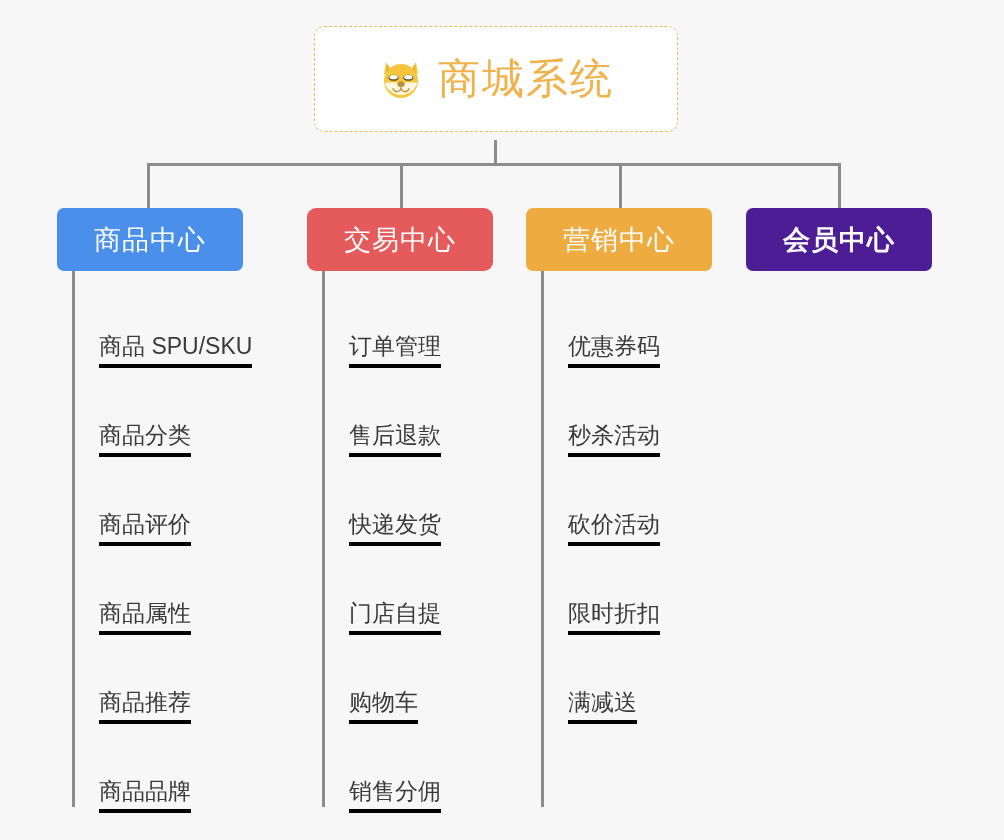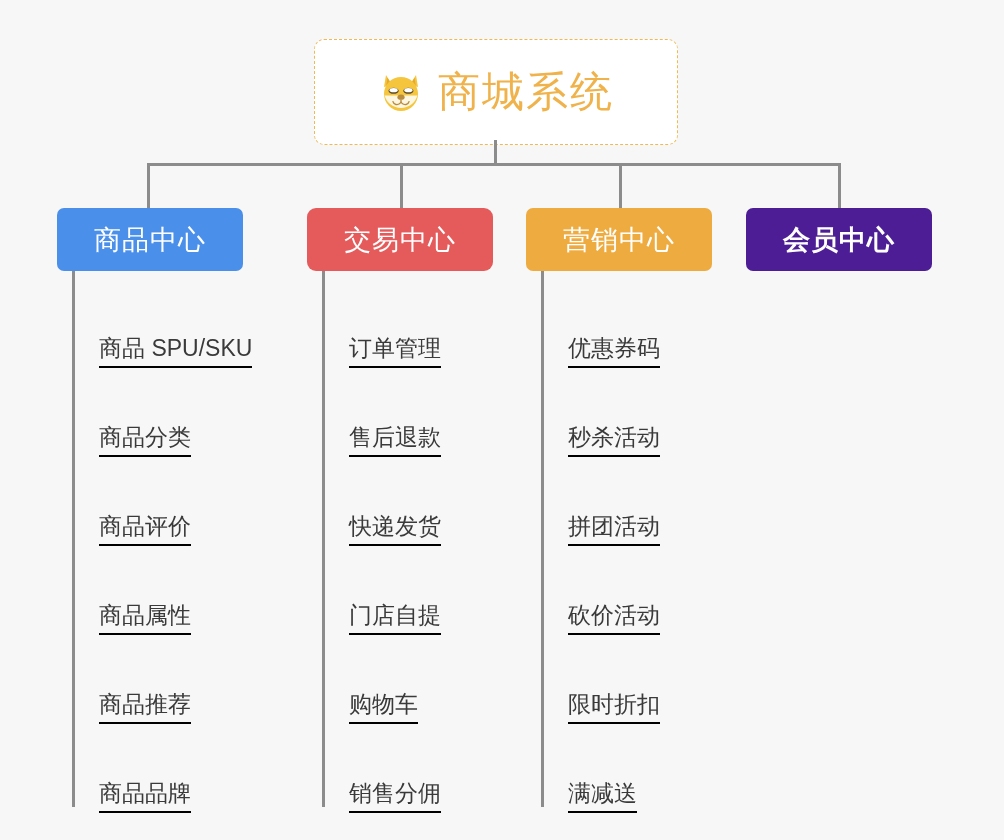--- a/index.html
+++ b/index.html
@@ -19,21 +19,21 @@
   #mindmap {
     position: relative;
     width: 1004px;
     height: 840px;
   }
 
   
   .root-node {
     position: absolute;
     left: 314px;
-    top: 39px;
+    top: 26px;
     width: 364px;
     height: 106px;
     box-sizing: border-box;
     background: #ffffff;
     border: 1.5px dashed #f0b952;
     border-radius: 10px;
     display: flex;
     align-items: center;
     justify-content: center;
     gap: 14px;
@@ -118,21 +118,21 @@
     display: flex;
     align-items: flex-end;
   }
   .leaf-label {
     display: inline-block;
     font-size: 23px;
     color: #3a3a3a;
     white-space: nowrap;
     line-height: 1.15;
     padding-bottom: 5px;
-    border-bottom: 2px solid #000000;
+    border-bottom: 4px solid #000000;
     margin-left: -2px;
   }
 
   
   .col-1 { left: 57px; text-align: center; }
   .col-2 { left: 307px; }
   .col-3 { left: 526px; }
   .col-4 { left: 746px; }
 
   .drop-1 { left: 147px; }
@@ -231,23 +231,20 @@
       <span>营销中心</span>
     </div>
     <div class="leaf-list">
       <div class="leaf-item">
         <span class="leaf-label">优惠券码</span>
       </div>
       <div class="leaf-item">
         <span class="leaf-label">秒杀活动</span>
       </div>
       <div class="leaf-item">
-        <span class="leaf-label">拼团活动</span>
-      </div>
-      <div class="leaf-item">
         <span class="leaf-label">砍价活动</span>
       </div>
       <div class="leaf-item">
         <span class="leaf-label">限时折扣</span>
       </div>
       <div class="leaf-item">
         <span class="leaf-label">满减送</span>
       </div>
     </div>
   </div>

